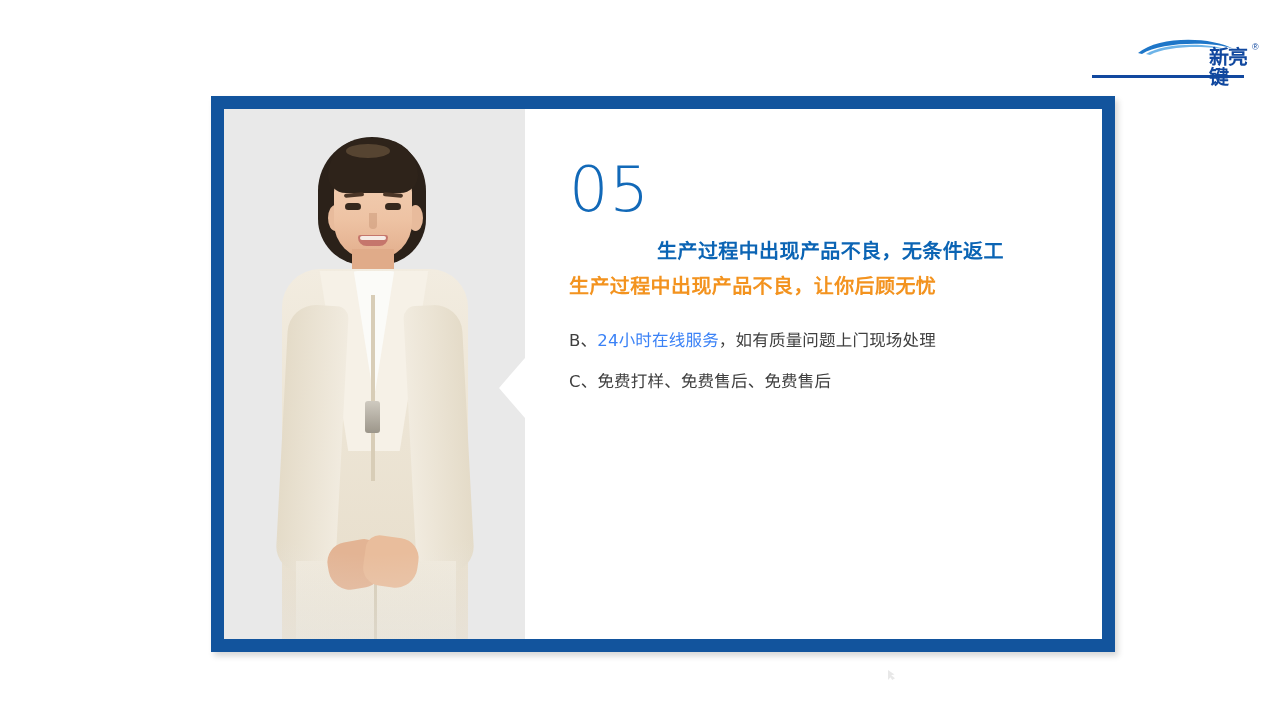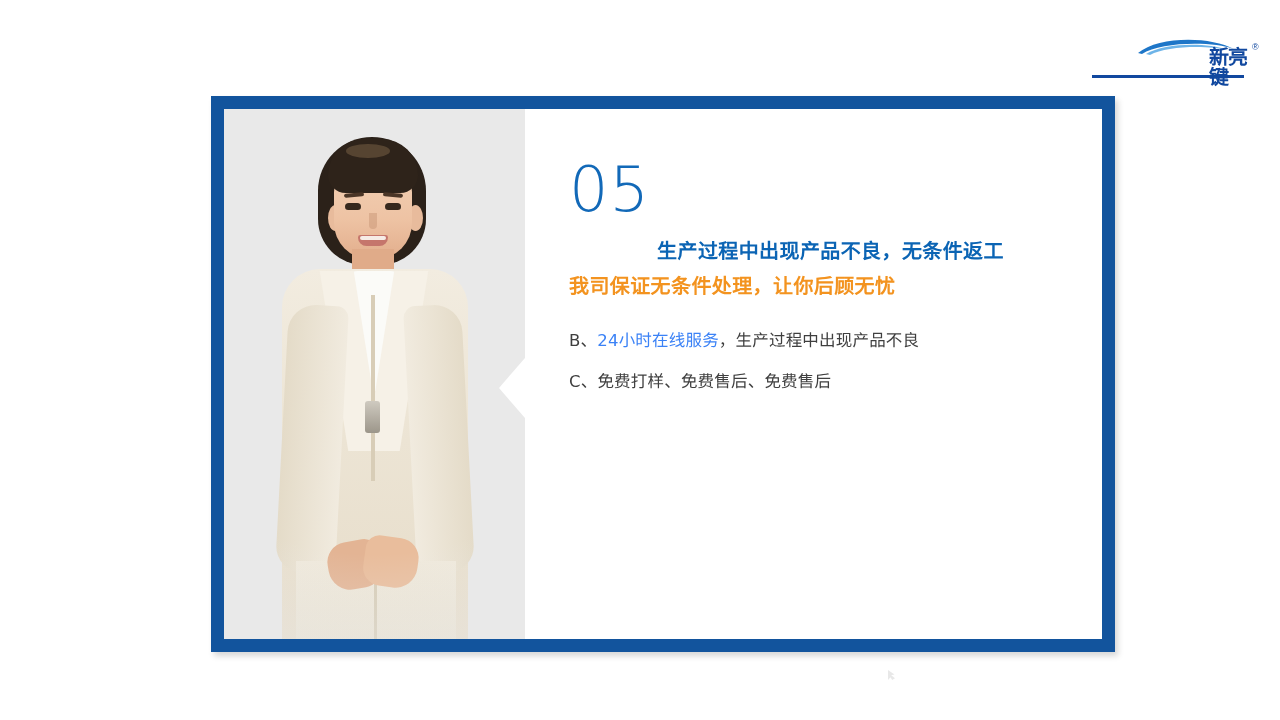--- a/index.html
+++ b/index.html
@@ -402,25 +402,25 @@
       <div class="fig-hand-l"></div>
       <div class="fig-hand-r"></div>
     </div>
     <div class="photo-vignette"></div>
     <div class="notch"></div>
   </div>
 
   <div class="text-panel">
     <div class="section-number">05</div>
     <div class="headline">生产过程中出现产品不良，无条件返工</div>
-    <div class="subheadline">我司保证无条件处理，让你后顾无忧</div>
+    <div class="subheadline">生产过程中出现产品不良，让你后顾无忧</div>
 
     <ul class="bullet-list">
       <li class="bullet-item">
-        <span>B、</span><span class="hl">24小时在线服务</span><span class="txt">，生产过程中出现产品不良</span>
+        <span>B、</span><span class="hl">24小时在线服务</span><span class="txt">，如有质量问题上门现场处理</span>
       </li>
       <li class="bullet-item">
         <span>C、</span><span class="txt">免费打样、免费售后、免费售后</span>
       </li>
     </ul>
   </div>
 </div>
 
 <div class="cursor-dot"></div>
 

